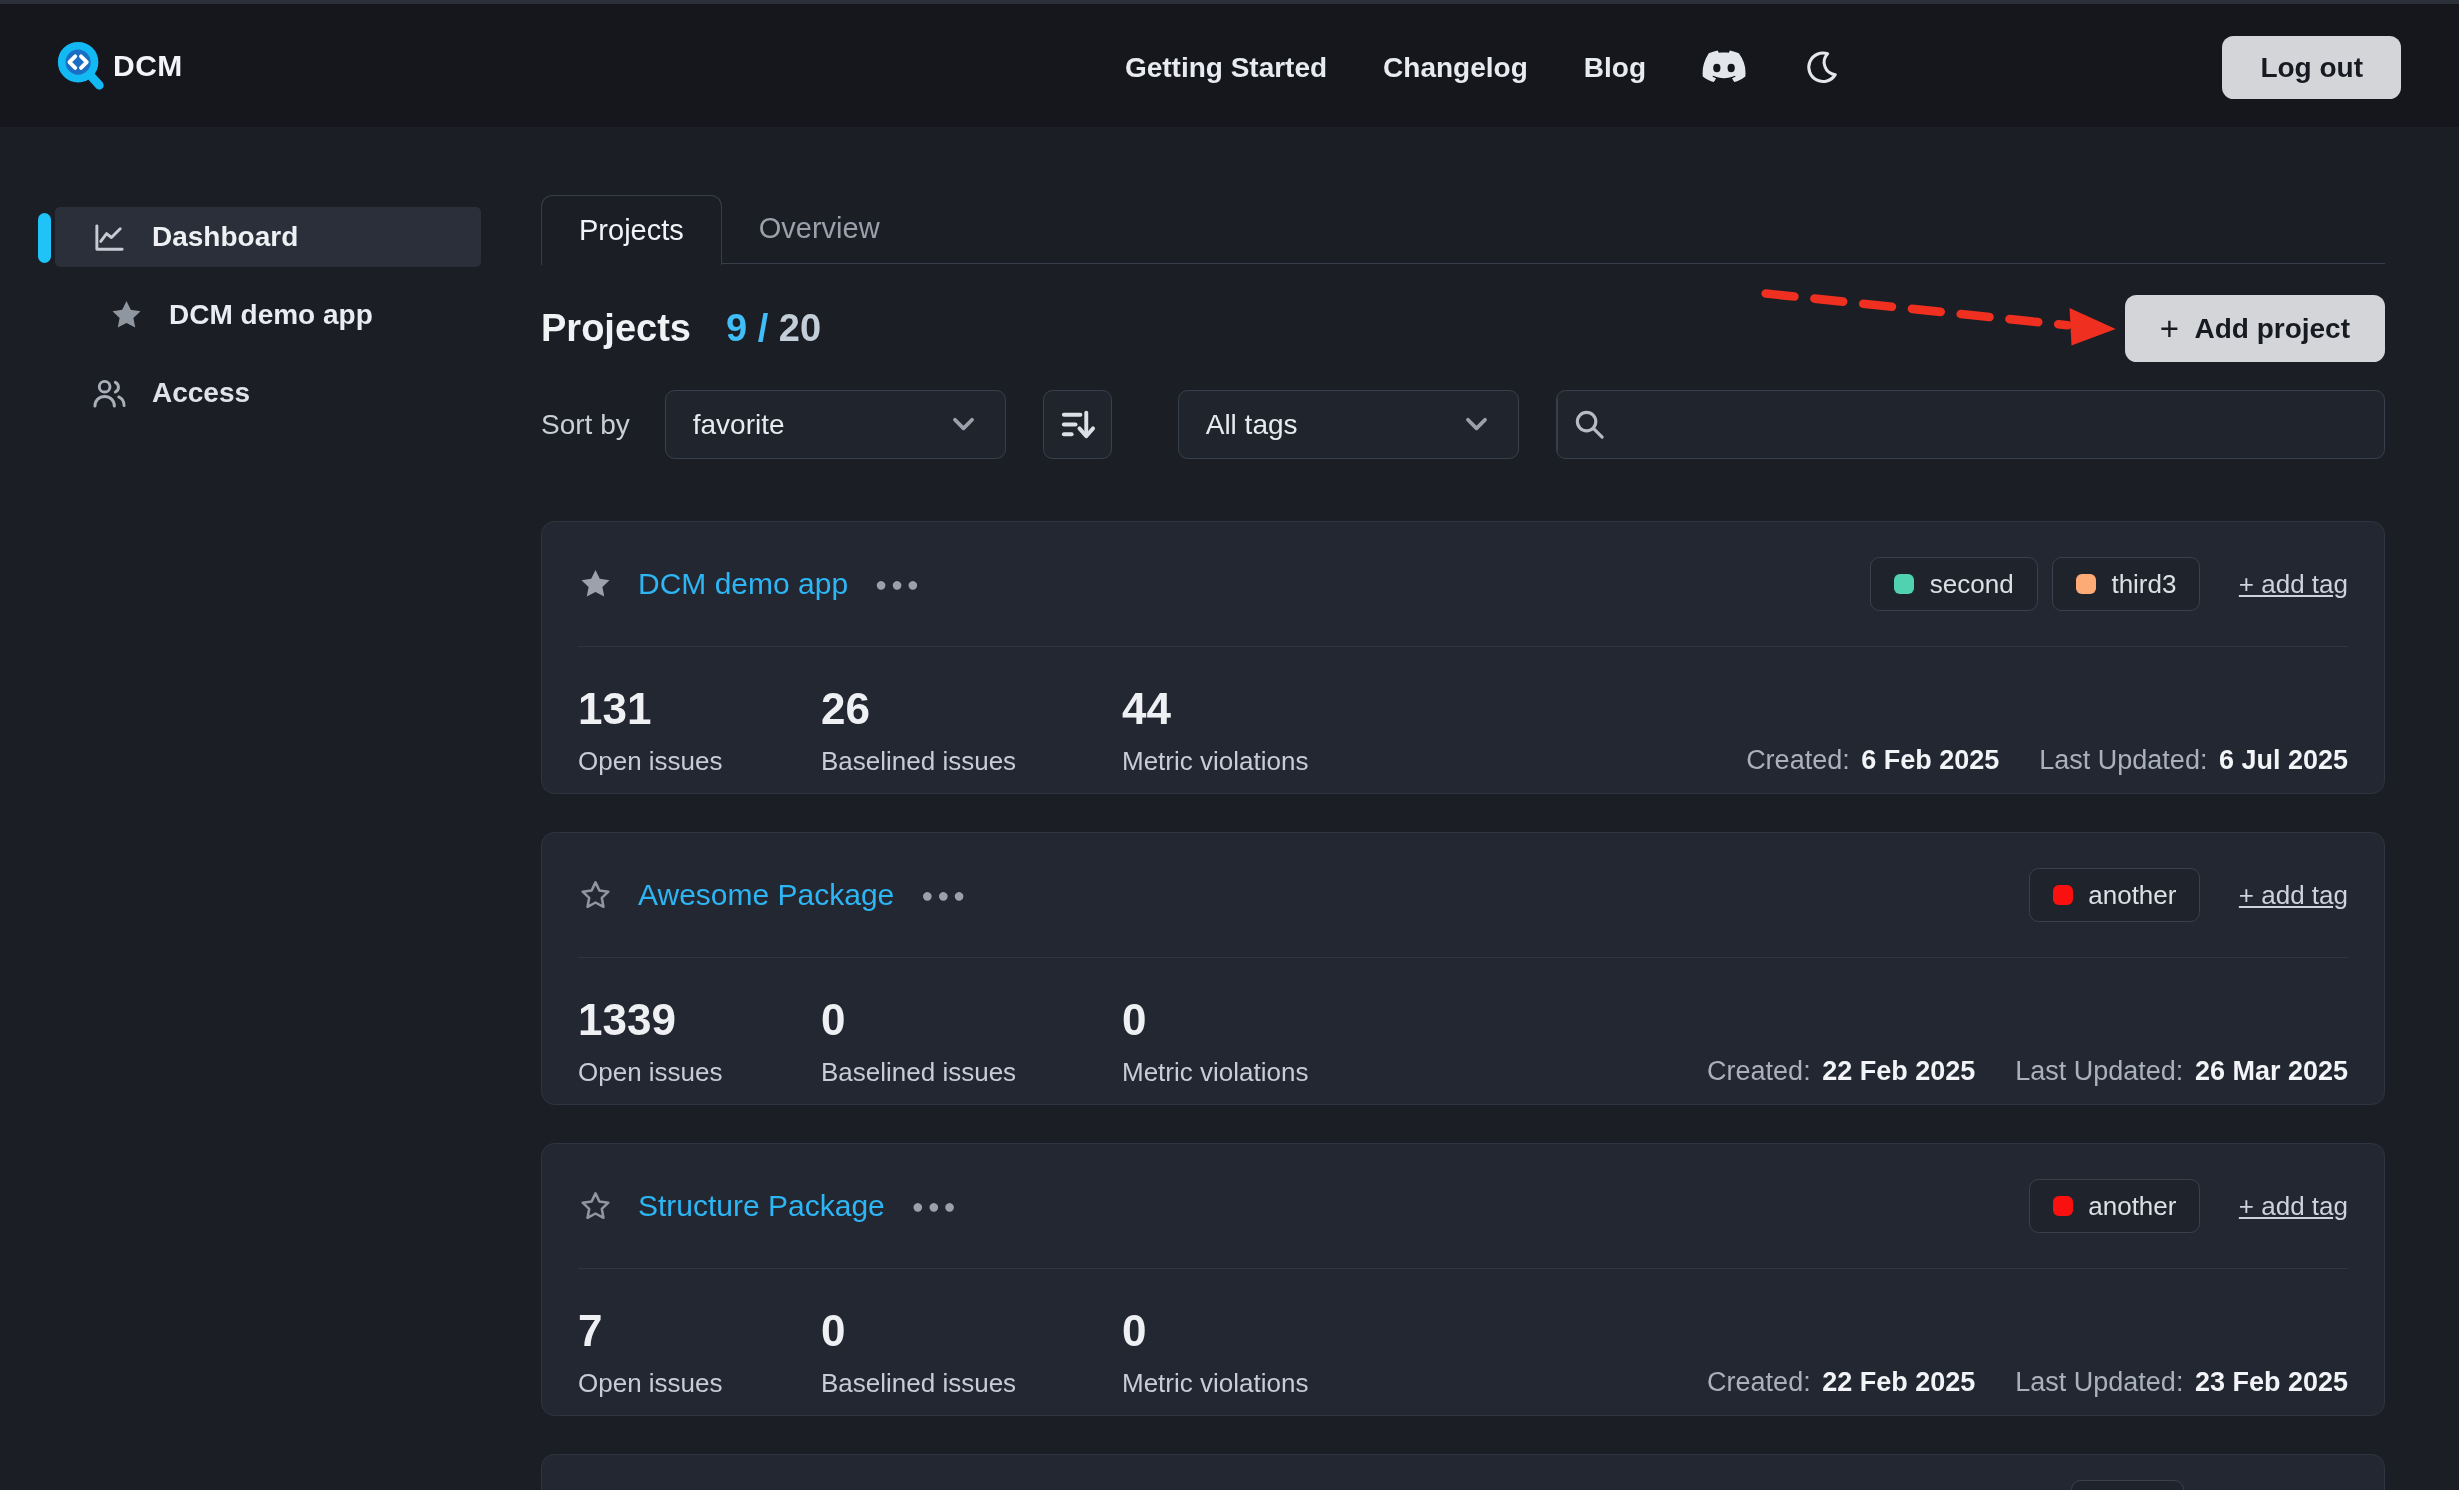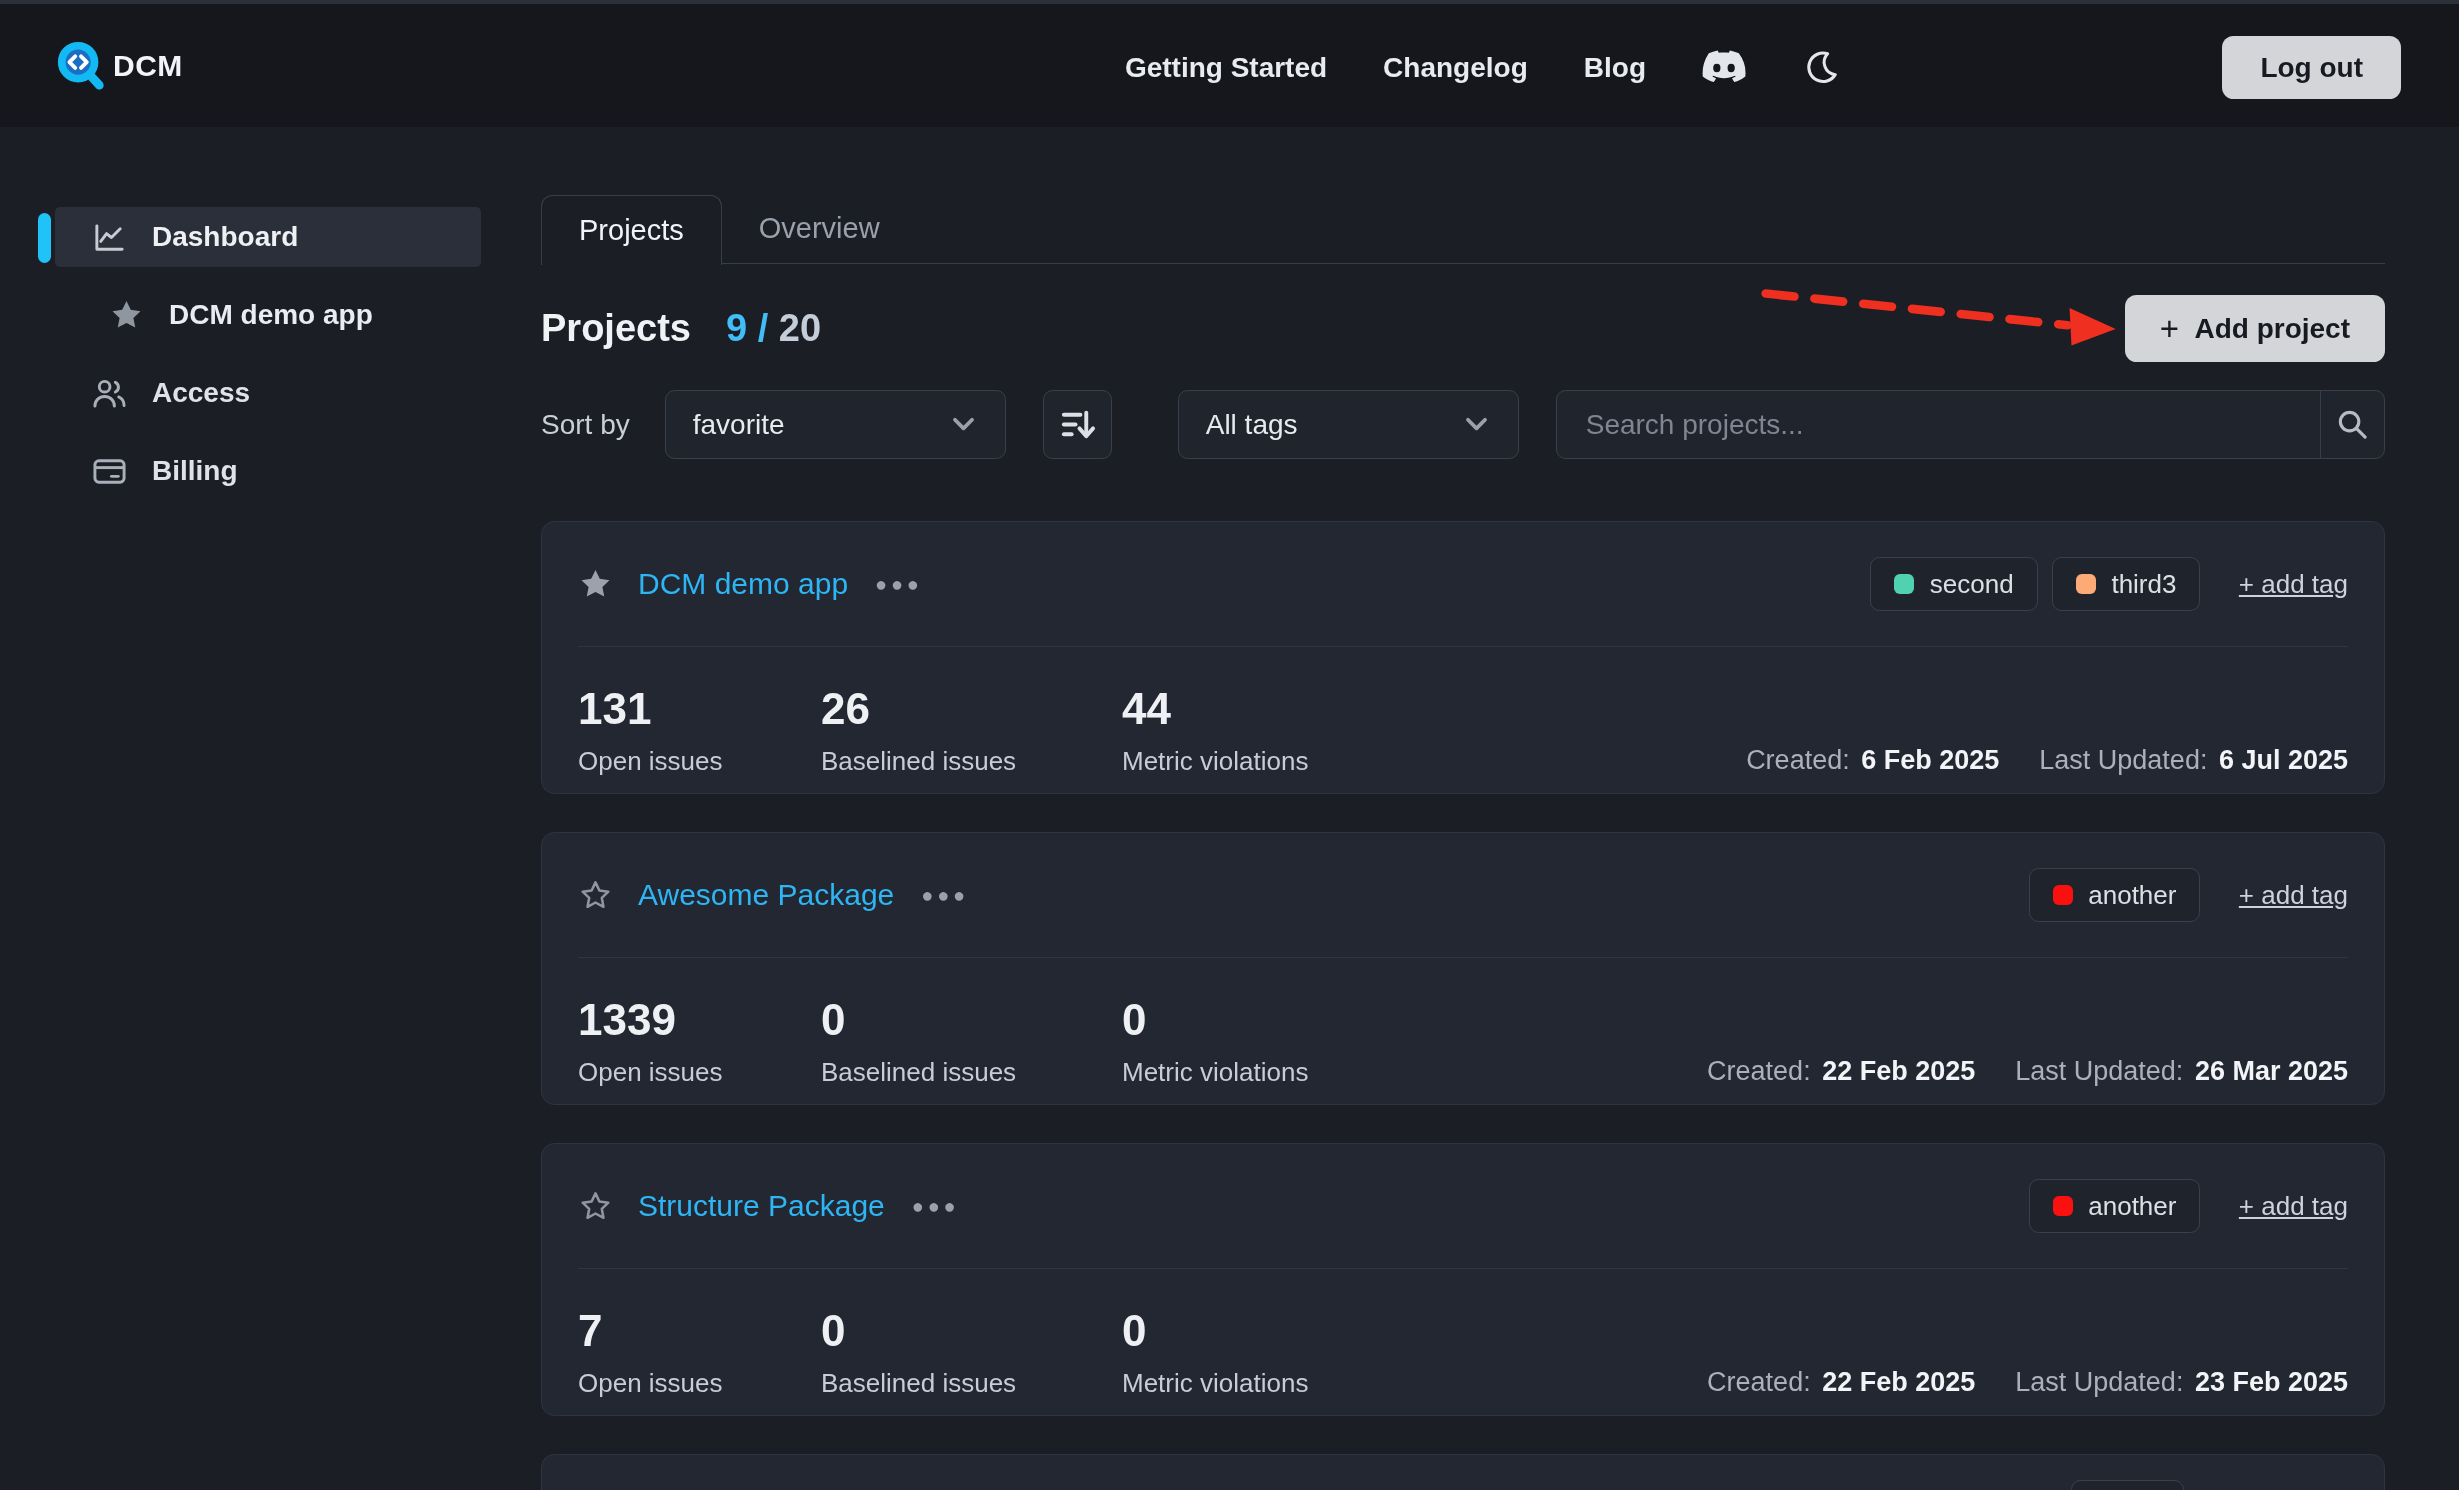--- a/index.html
+++ b/index.html
@@ -181,30 +181,20 @@
       <span class="s-icon">
         <svg width="35" height="35" viewBox="0 0 36 36">
           <circle cx="13" cy="11" r="5.5" fill="none" stroke="#aab0ba" stroke-width="3"></circle>
           <path d="M3 31c0-6 4.5-10 10-10s10 4 10 10" fill="none" stroke="#aab0ba" stroke-width="3" stroke-linecap="round"></path>
           <path d="M24 6.5a5.5 5.5 0 0 1 0 10" fill="none" stroke="#aab0ba" stroke-width="3" stroke-linecap="round"></path>
           <path d="M27.5 21.5c3.5 1.5 5.5 4.8 5.5 9" fill="none" stroke="#aab0ba" stroke-width="3" stroke-linecap="round"></path>
         </svg>
       </span>
       <span>Access</span>
     </div>
-    <div class="side-item">
-      <span class="s-icon">
-        <svg width="35" height="35" viewBox="0 0 36 36">
-          <rect x="3" y="7" width="30" height="22" rx="4" fill="none" stroke="#aab0ba" stroke-width="3"></rect>
-          <line x1="3" y1="14" x2="33" y2="14" stroke="#aab0ba" stroke-width="3"></line>
-          <line x1="20" y1="23" x2="27" y2="23" stroke="#aab0ba" stroke-width="3" stroke-linecap="round"></line>
-        </svg>
-      </span>
-      <span>Billing</span>
-    </div>
   </div>
 </aside>
 
 <main class="main">
 
   <div class="tabbar">
     <div class="tab active">Projects</div>
     <div class="tab">Overview</div>
   </div>
 
@@ -250,21 +240,20 @@
     </div>
     <div class="select tags-select">
       <span class="sel-value">All tags</span>
       <span class="chev">
         <svg width="29" height="19" viewBox="0 0 30 20">
             <polyline points="6,5 15,14 24,5" fill="none" stroke="#9aa1ac" stroke-width="4" stroke-linecap="round" stroke-linejoin="round"></polyline>
           </svg>
       </span>
     </div>
     <div class="searchbox">
-      <input type="text" placeholder="Search projects..." style="">
       <span class="search-icon-zone">
         <svg width="35" height="35" viewBox="0 0 36 36">
           <circle cx="15" cy="15" r="9.5" fill="none" stroke="#b6bcc6" stroke-width="3.2"></circle>
           <line x1="22.5" y1="22.5" x2="31" y2="31" stroke="#b6bcc6" stroke-width="3.2" stroke-linecap="round"></line>
         </svg>
       </span>
     </div>
   </div>
 
   <div class="card-list">

